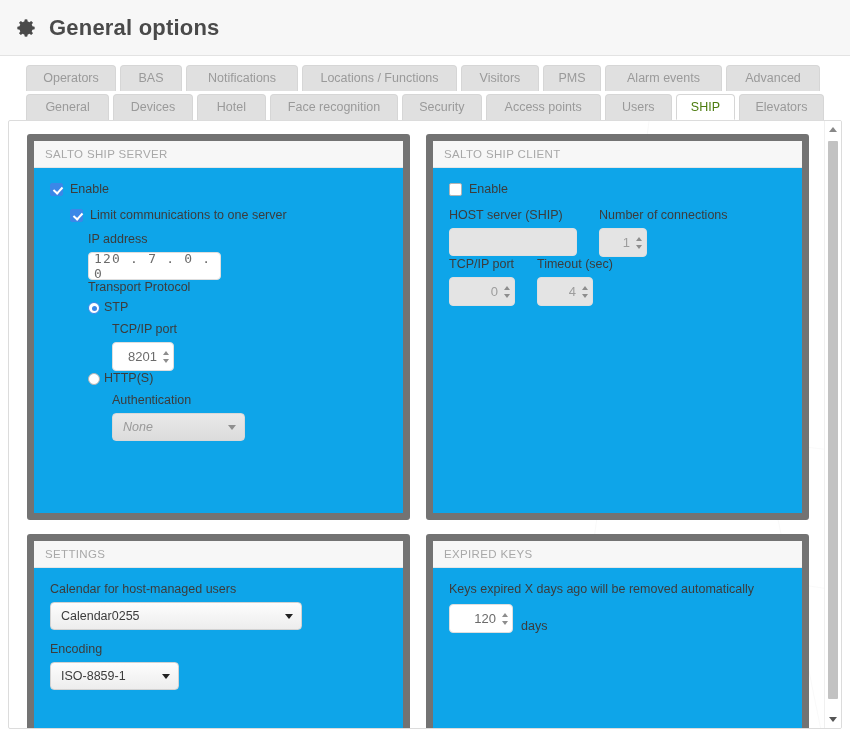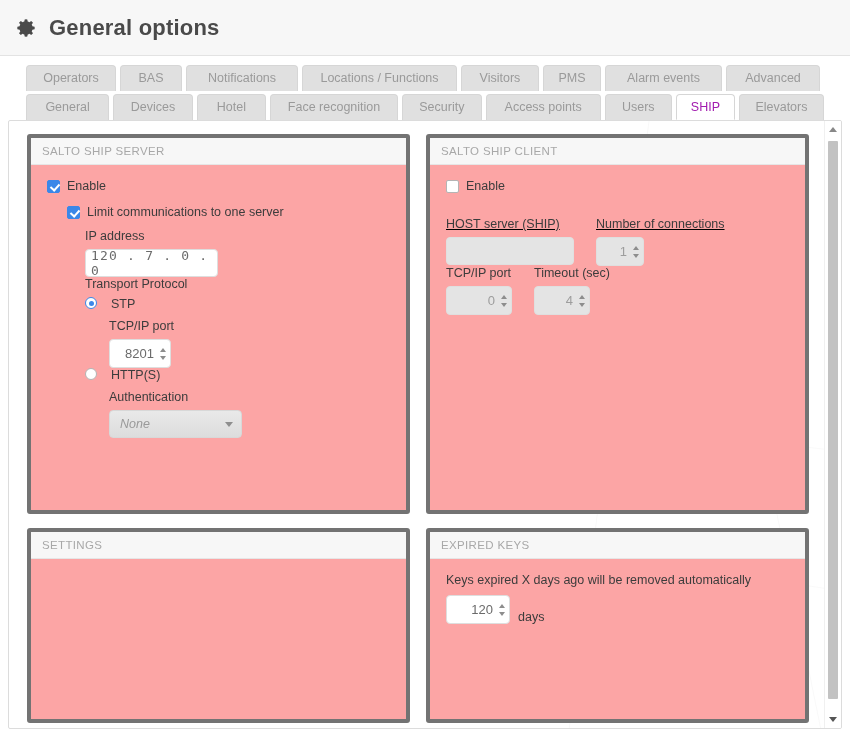--- a/index.html
+++ b/index.html
@@ -48,21 +48,21 @@
     height: 26px;
     line-height: 24px;
     text-align: center;
     white-space: nowrap;
     padding: 0 6px;
     cursor: pointer;
     user-select: none;
   }
   .tab.active {
     background: #ffffff;
-    color: #a21caf;
+    color: #4d7c0f;
     border: 1px solid #d6d6d6;
     border-bottom: 1px solid #ffffff;
     position: relative;
     z-index: 3;
   }
 
   
   .content-frame {
     position: relative;
     margin: 0 8px 0 8px;
@@ -78,22 +78,22 @@
     opacity: .5;
   }
   .panels {
     position: absolute;
     left: 0; top: 0; right: 18px; bottom: 0;
     padding: 13px 14px 10px 18px;
   }
 
   .panel-row { display: flex; gap: 16px; }
   .panel {
-    background: #fca5a5;
-    border: 4px solid #737373;
+    background: #0ea5e9;
+    border: 7px solid #737373;
     border-radius: 3px;
     flex: 1;
   }
   .panel-head {
     background: #f7f7f7;
     border-bottom: 1px solid #e6e6e6;
     height: 27px;
     line-height: 26px;
     padding-left: 11px;
     font-size: 11.5px;
@@ -130,21 +130,21 @@
     content: "";
     position: absolute;
     left: 3.5px; top: 1px;
     width: 4px; height: 7px;
     border: solid #ffffff;
     border-width: 0 2px 2px 0;
     transform: rotate(42deg);
   }
   .cb-text { font-size: 12.5px; color: #3c3c3c; cursor: pointer; }
 
-  .row-radio { display: flex; align-items: flex-start; gap: 14px; }
+  .row-radio { display: flex; align-items: flex-end; gap: 4px; }
   .rb {
     width: 12px; height: 12px;
     border-radius: 50%;
     border: 1px solid #b4b4b4;
     background: #ffffff;
     flex: 0 0 auto;
     position: relative;
     cursor: pointer;
   }
   .rb.checked { border-color: #3b87e8; }
@@ -247,21 +247,21 @@
 
   .indent1 { margin-left: 20px; }
   .indent2 { margin-left: 38px; }
   .indent3 { margin-left: 24px; }
 
   .mt6  { margin-top: 6px; }
   .mt8  { margin-top: 8px; }
   .mt10 { margin-top: 10px; }
   .mt12 { margin-top: 12px; }
   .mt14 { }
-  .mt18 { margin-top: 24px; text-decoration: underline; }
+  .mt18 { margin-top: 12px; }
 
   .field-grid { display: flex; gap: 22px; }
   .inline { display: flex; align-items: flex-end; gap: 8px; }
 
   
   .scrollbar {
     position: absolute;
     top: 0; right: 0; bottom: 0;
     width: 17px;
     background: #ffffff;
@@ -449,20 +449,33 @@
           </div>
 
         </div>
       </div>
     </div>
 
     <div class="panel-row lower">
 
       <div class="panel panel-lower">
         <div class="panel-head">SETTINGS</div>
+        <div class="panel-body">
+          <span class="lbl">Calendar for host-managed users</span>
+          <div class="sel mt6" style="width:252px">
+            <span>Calendar0255</span>
+            <span class="caret"></span>
+          </div>
+
+          <span class="lbl mt18" style="display:block">Encoding</span>
+          <div class="sel mt6" style="width:129px">
+            <span>ISO-8859-1</span>
+            <span class="caret"></span>
+          </div>
+        </div>
       </div>
 
       <div class="panel panel-lower">
         <div class="panel-head">EXPIRED KEYS</div>
         <div class="panel-body">
           <span class="lbl">Keys expired X days ago will be removed automatically</span>
           <div class="inline mt8">
             <div class="spinner" style="width:64px">
               <span>120</span>
               <span class="spin-arrows">

